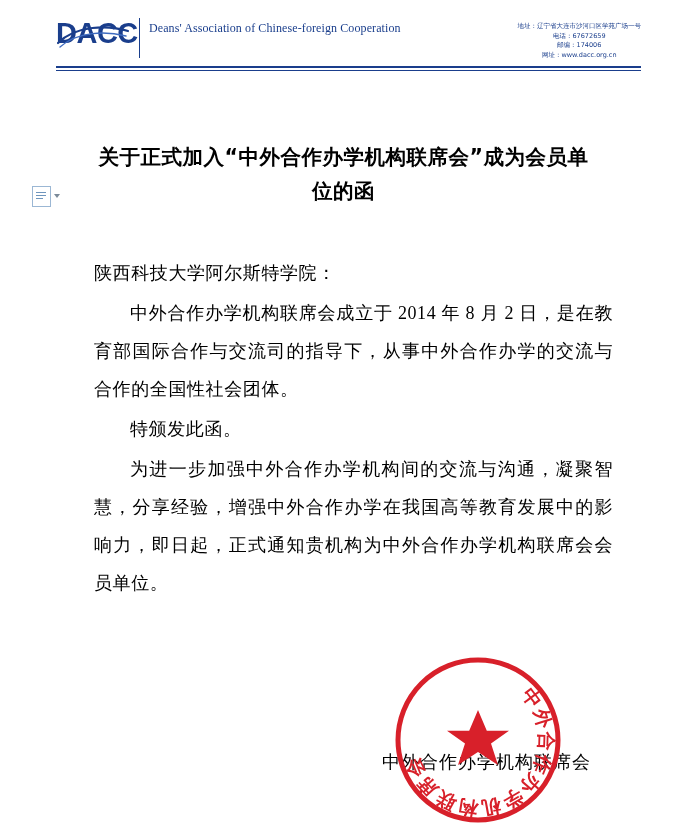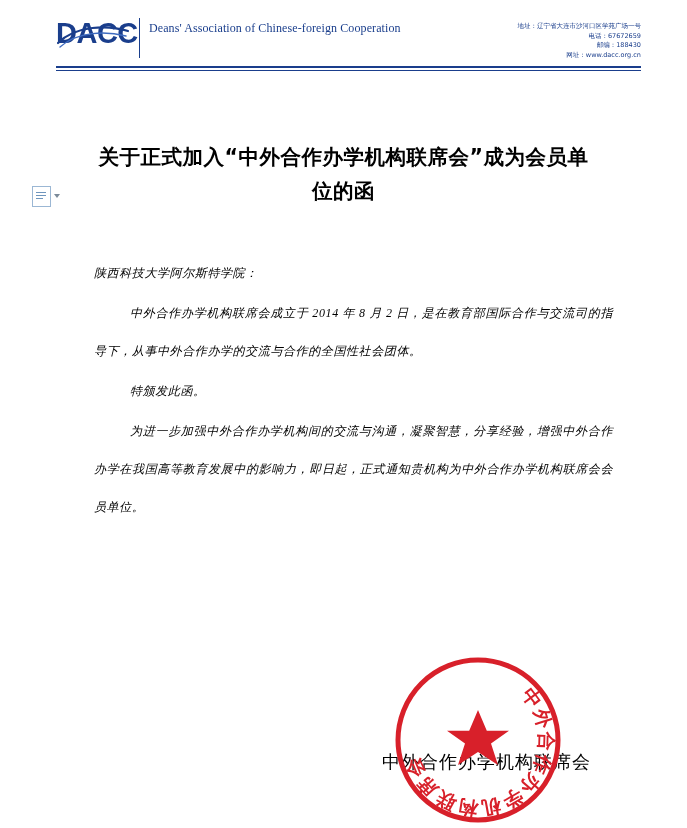--- a/index.html
+++ b/index.html
@@ -85,21 +85,21 @@
   }
 
   .contact-block {
     position: absolute;
     right: 46px;
     top: 22px;
     font-family: "DejaVu Sans", sans-serif;
     font-size: 6.5px;
     line-height: 9.5px;
     color: #1a3e8c;
-    text-align: right;
+    text-align: center;
     white-space: nowrap;
     margin-left: 15px;
   }
 
   .rule-wrap {
     position: absolute;
     left: 56px;
     right: 46px;
     top: 66px;
   }
@@ -157,25 +157,24 @@
     font-weight: bold;
     font-size: 20.5px;
     line-height: 34px;
     letter-spacing: 0.5px;
     color: #000;
   }
 
   
   .body-text {
     margin: 46px 74px 0 94px;
-    font-size: 12px;
+    font-size: 18px;
     line-height: 38px;
     letter-spacing: 0.6px;
     text-align: justify;
-    font-style: italic;
   }
   .body-text p {
     margin: 0 0 2px 0;
   }
   .indent { text-indent: 36px; }
 
   
   .sign-block {
     position: absolute;
     right: 96px;
@@ -216,21 +215,21 @@
       </div>
       <div class="logo-divider"></div>
       <div>
         <div class="logo-text-en">Deans' Association of Chinese-foreign Cooperation</div>
       </div>
     </div>
 
     <div class="contact-block">
       <div>地址：辽宁省大连市沙河口区学苑广场一号</div>
       <div>电话：67672659</div>
-      <div>邮编：188430</div>
+      <div>邮编：174006</div>
       <div>网址：www.dacc.org.cn</div>
     </div>
 
     <div class="rule-wrap">
       <div class="rule-thick"></div>
       <div class="rule-thin"></div>
     </div>
   </div>
 
   <div class="doc-icon">

